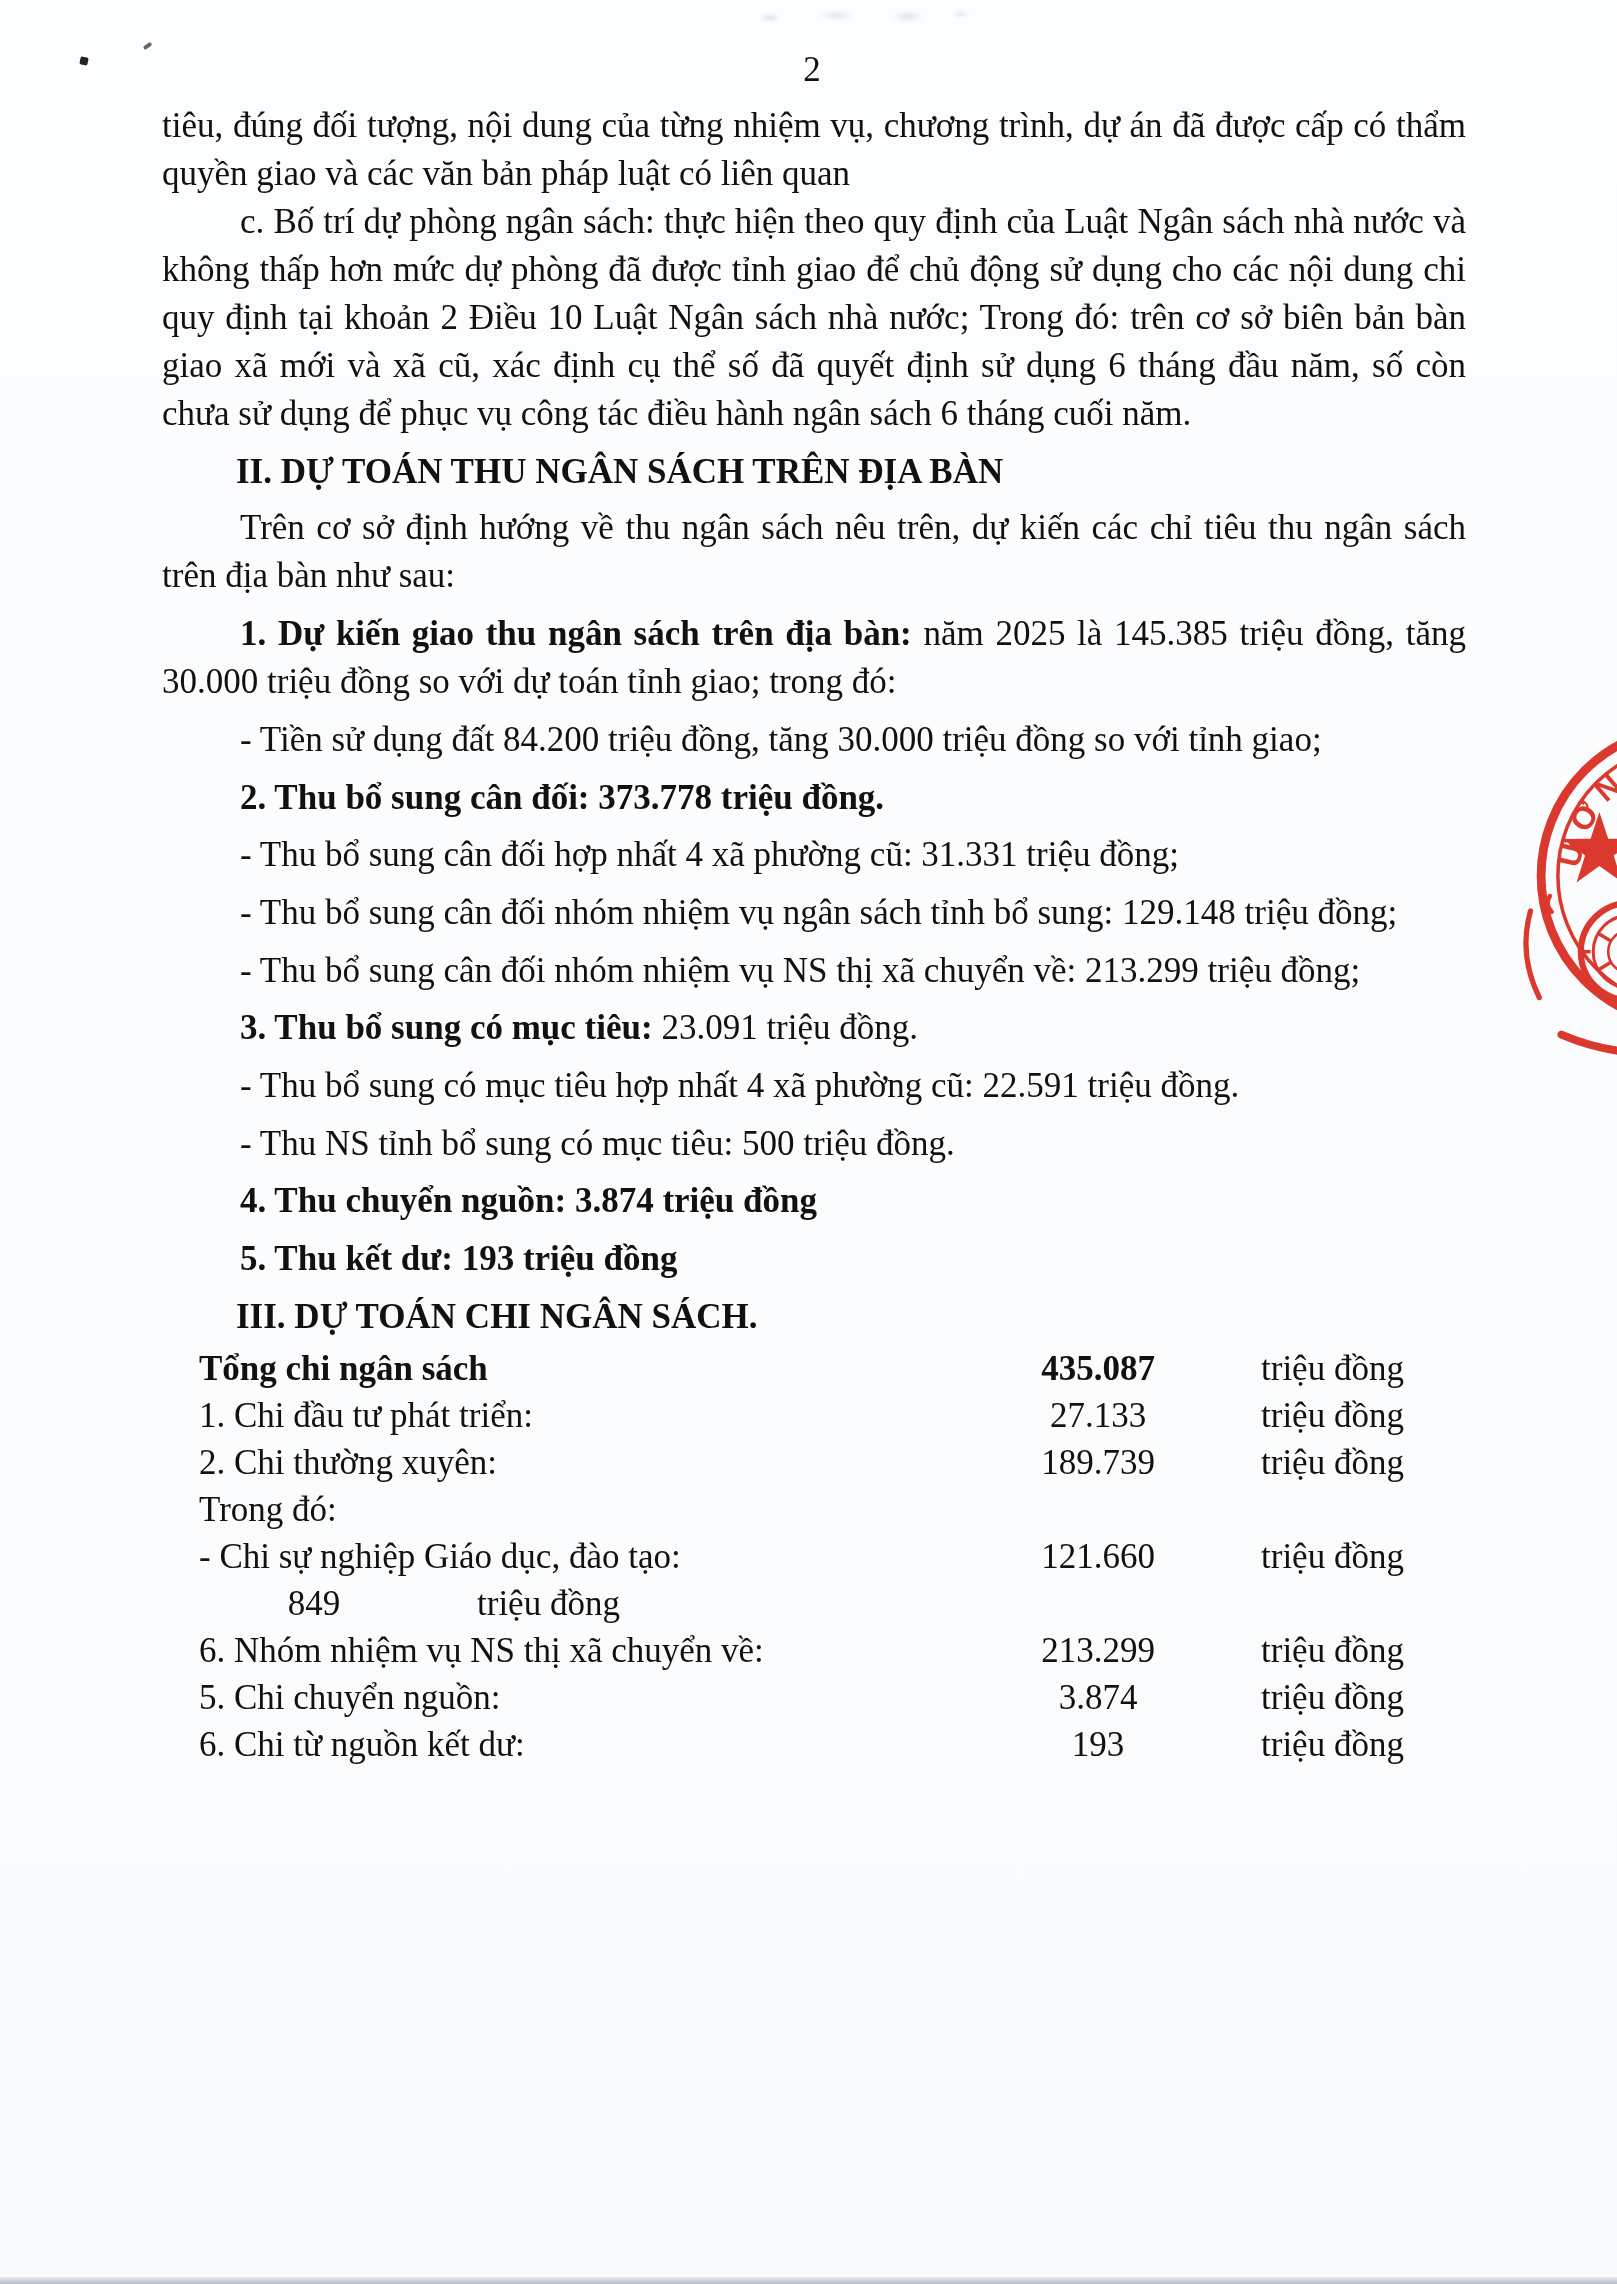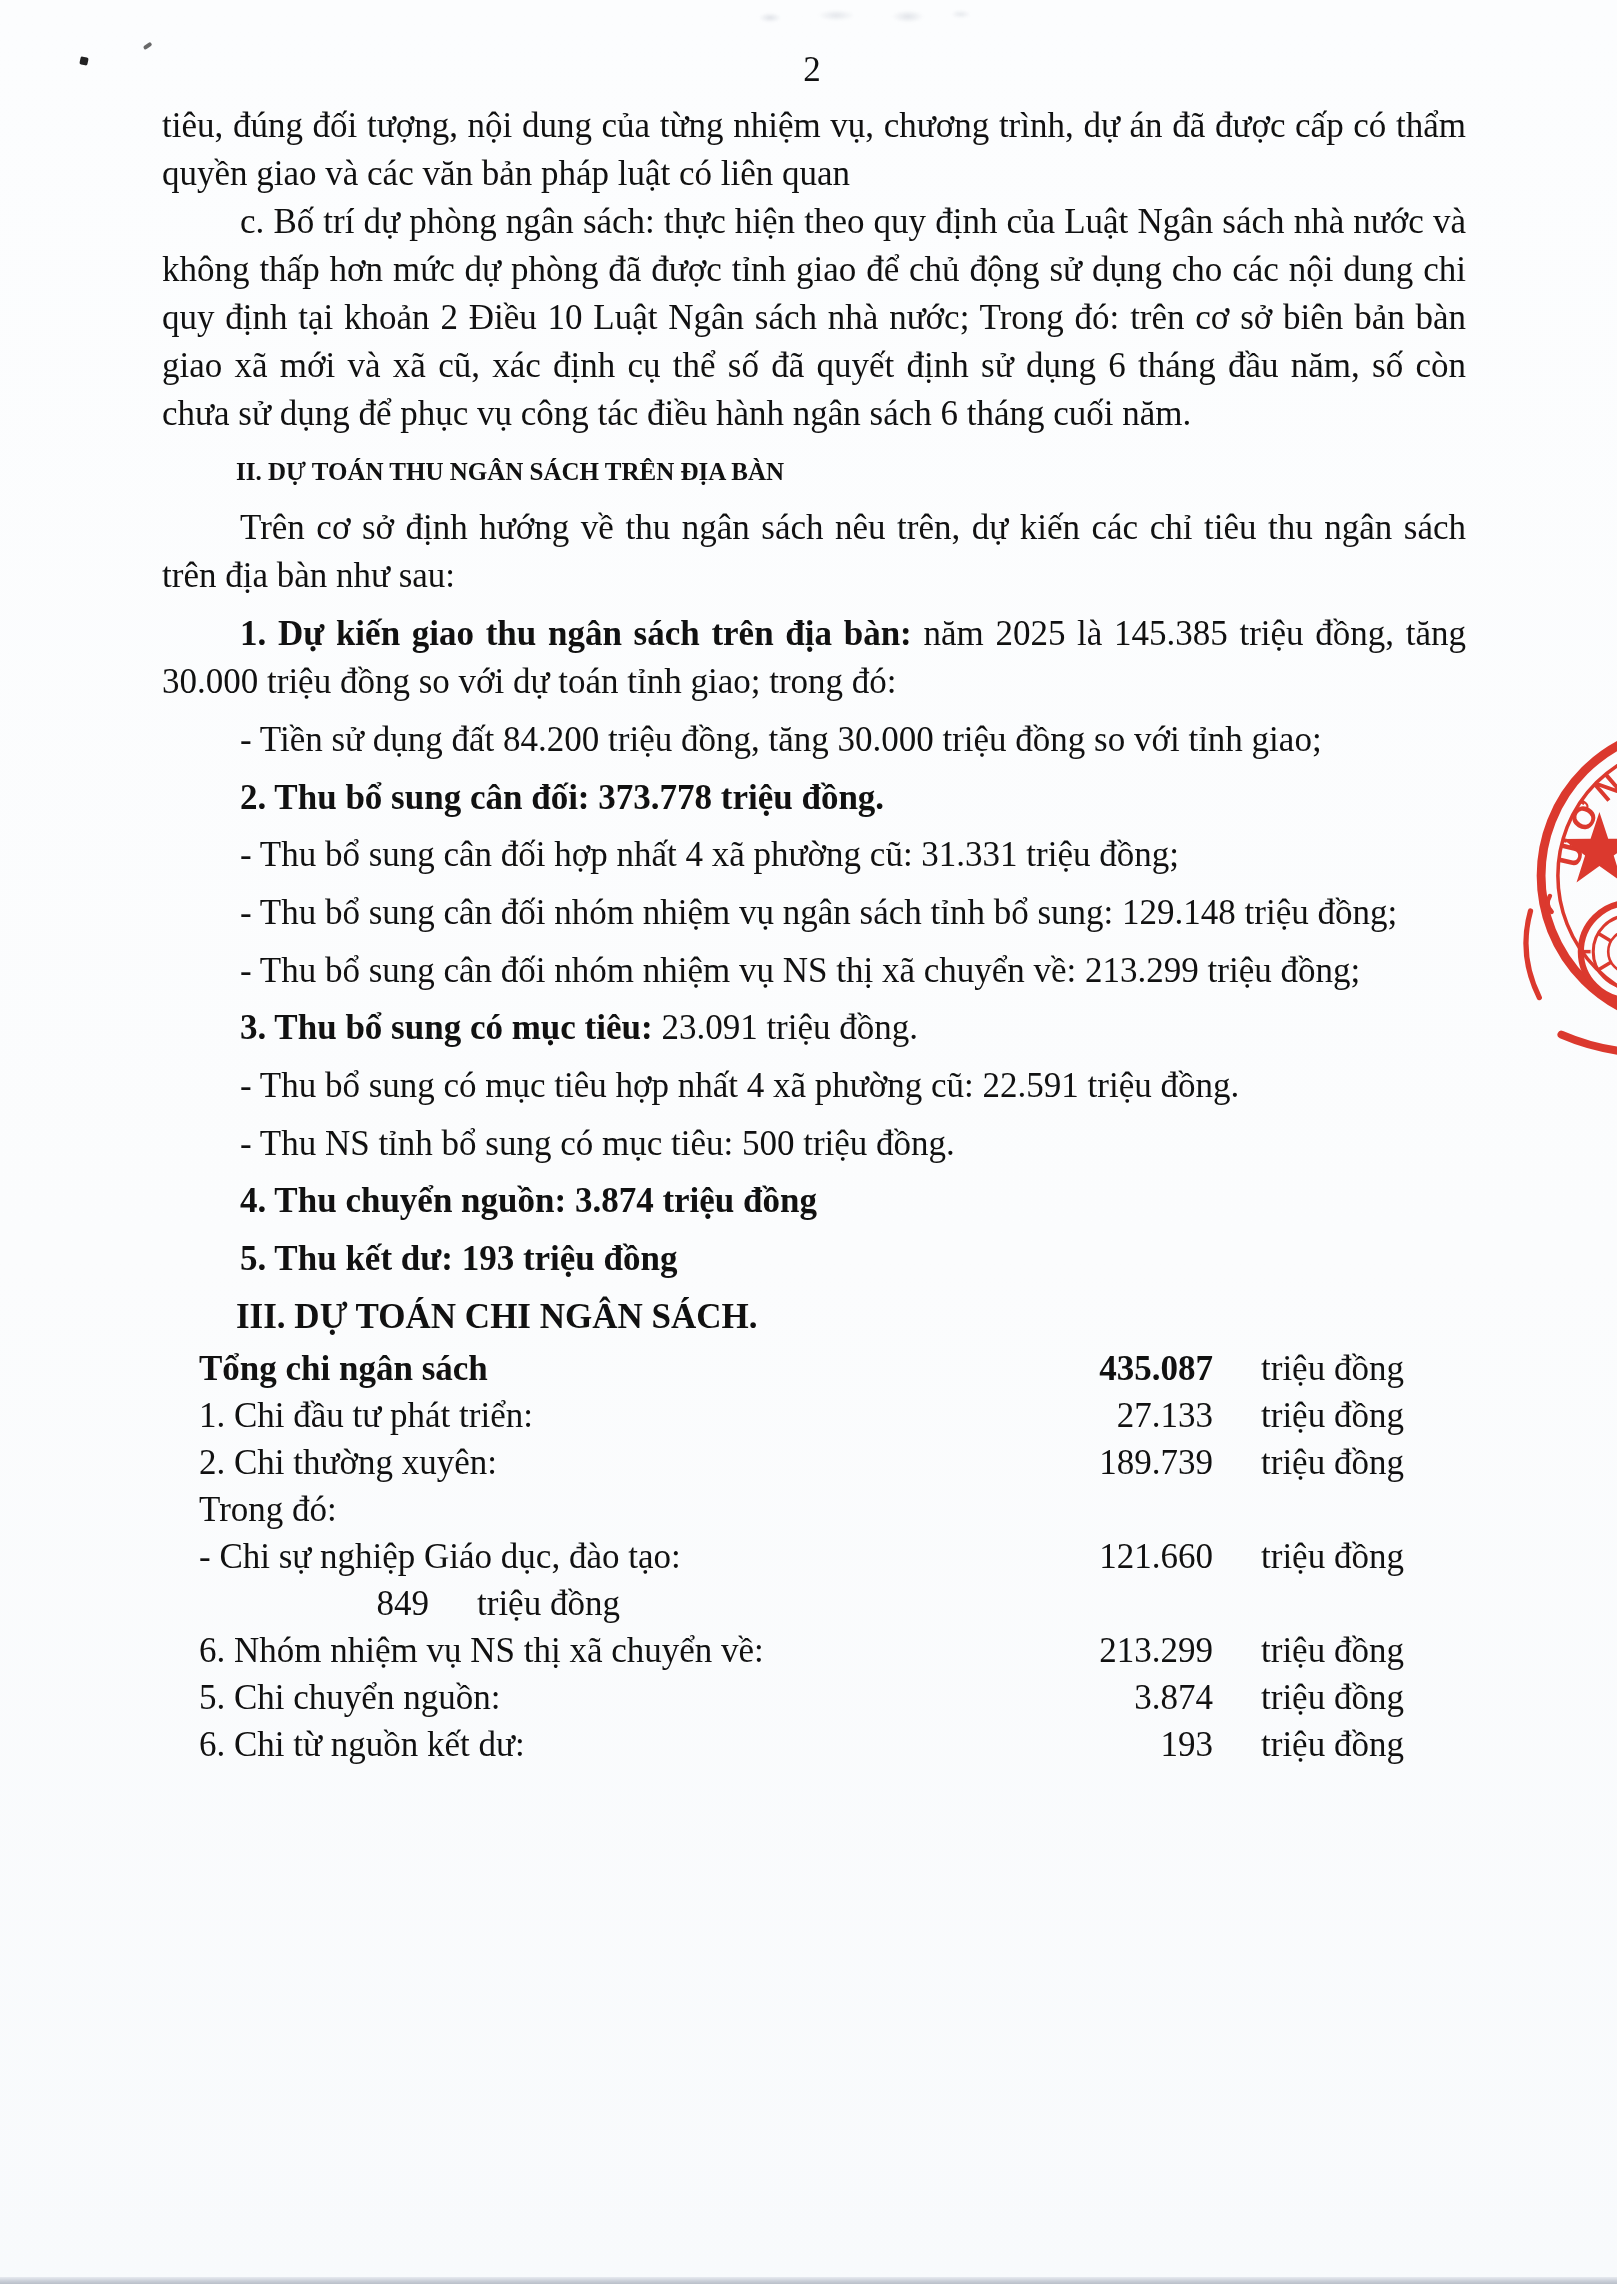--- a/index.html
+++ b/index.html
@@ -18,21 +18,21 @@
   }
   .pagenum{margin:46px 0 8px 0;text-align:center;}
   p{margin:0 0 0 4px;text-align:justify;}
   p.sp{margin-bottom:9.7px;}
   .ind{text-indent:78px;}
   .b{font-weight:bold;}
   .h2,.h3{font-weight:bold;text-indent:78px;text-align:left;margin:0 0 8.8px 0;}
   .chi-table{margin-left:41px;line-height:47px;}
   .chi-row{display:flex;gap:23px;}
   .chi-label{width:761px;flex:none;}
-  .chi-amount{width:230px;flex:none;text-align:right;}
+  .chi-amount{width:230px;flex:none;text-align:center;}
   .chi-unit{width:195px;flex:none;padding-left:25px;}
   .chi-row.total .chi-label,.chi-row.total .chi-amount{font-weight:bold;}
   
   .speck1{position:absolute;left:80px;top:57px;width:8px;height:8px;background:#222;border-radius:1.8px;transform:rotate(12deg);}
   .speck2{position:absolute;left:143px;top:44px;width:8.8px;height:3.5px;background:#444;border-radius:1.8px;transform:rotate(-35deg);opacity:.8;}
   .ghost-top{
     position:absolute;left:717px;top:5.3px;width:265px;height:23px;
     background:
       radial-gradient(16px 7px at 20% 55%,rgba(120,130,150,.22),transparent 70%),
       radial-gradient(26.5px 8px at 45% 45%,rgba(120,130,150,.18),transparent 70%),
@@ -54,21 +54,21 @@
   <div class="ghost-top"></div>
 
   <div class="content">
 
     <div class="pagenum">2</div>
 
     <p>tiêu, đúng đối tượng, nội dung của từng nhiệm vụ, chương trình, dự án đã được cấp có thẩm quyền giao và các văn bản pháp luật có liên quan</p>
 
     <p class="ind sp">c. Bố trí dự phòng ngân sách: thực hiện theo quy định của Luật Ngân sách nhà nước và không thấp hơn mức dự phòng đã được tỉnh giao để chủ động sử dụng cho các nội dung chi quy định tại khoản 2 Điều 10 Luật Ngân sách nhà nước; Trong đó: trên cơ sở biên bản bàn giao xã mới và xã cũ, xác định cụ thể số đã quyết định sử dụng 6 tháng đầu năm, số còn chưa sử dụng để phục vụ công tác điều hành ngân sách 6 tháng cuối năm.</p>
 
-    <h2 class="h2" style="font-size:25px;">II. DỰ TOÁN THU NGÂN SÁCH TRÊN ĐỊA BÀN</h2>
+    <h2 class="h2" style="font-size:35px;">II. DỰ TOÁN THU NGÂN SÁCH TRÊN ĐỊA BÀN</h2>
 
     <p class="ind sp">Trên cơ sở định hướng về thu ngân sách nêu trên, dự kiến các chỉ tiêu thu ngân sách trên địa bàn như sau:</p>
 
     <p class="ind sp"><span class="b">1. Dự kiến giao thu ngân sách trên địa bàn:</span><span> năm 2025 là 145.385 triệu đồng, tăng 30.000 triệu đồng so với dự toán tỉnh giao; trong đó:</span></p>
 
     <p class="ind sp">- Tiền sử dụng đất 84.200 triệu đồng, tăng 30.000 triệu đồng so với tỉnh giao;</p>
 
     <p class="ind sp b">2. Thu bổ sung cân đối: 373.778 triệu đồng.</p>
     <p class="ind sp">- Thu bổ sung cân đối hợp nhất 4 xã phường cũ: 31.331 triệu đồng;</p>
     <p class="ind sp">- Thu bổ sung cân đối nhóm nhiệm vụ ngân sách tỉnh bổ sung: 129.148 triệu đồng;</p>

